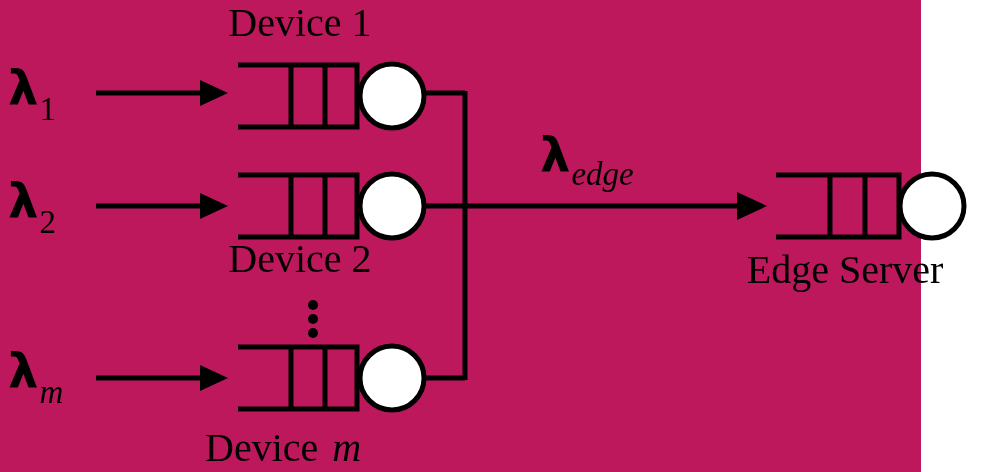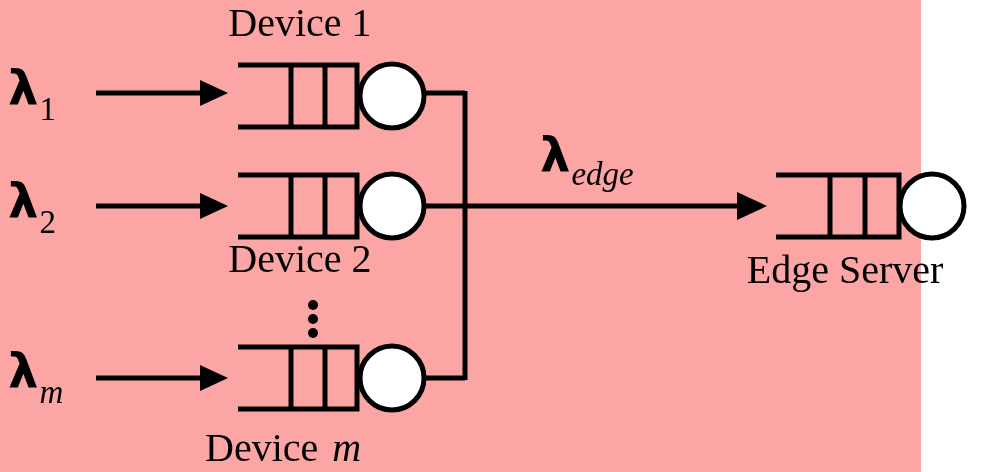--- a/index.html
+++ b/index.html
@@ -11,21 +11,21 @@
   body {
     width: 997px;
     height: 472px;
     font-family: "Liberation Serif", serif;
     overflow: hidden;
   }
   #diagram-root {
     position: relative;
     width: 921px;
     height: 472px;
-    background: #fca5a5;
+    background: #be185d;
   }
   svg.diagram-canvas {
     display: block;
     width: 997px;
     height: 472px;
   }
   .queue-shape {
     stroke: #000000;
     fill: none;
     stroke-width: 5;

